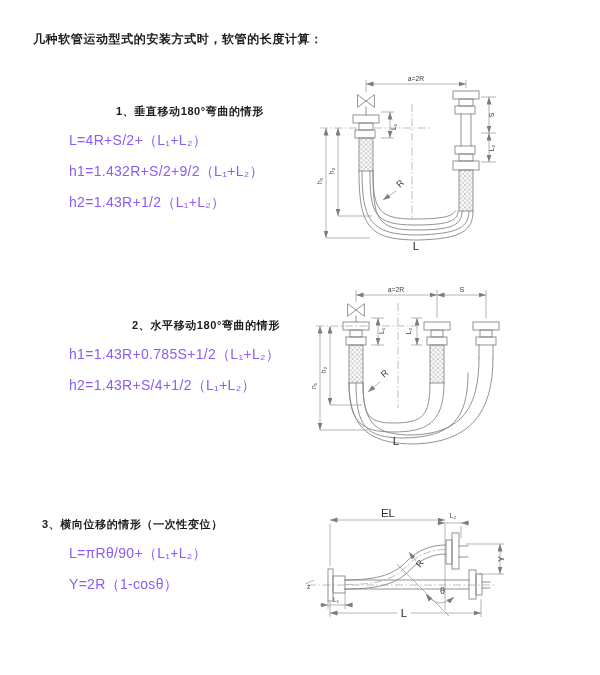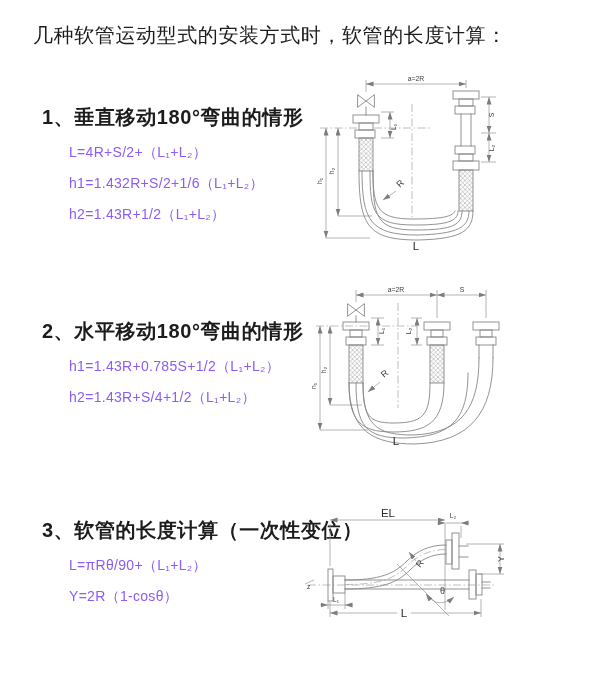--- a/index.html
+++ b/index.html
@@ -1,53 +1,53 @@
 <!DOCTYPE html>
 <html><head>
 <meta charset="utf-8">
 <style>
   html,body{margin:0;padding:0;background:#ffffff;}
   body{width:600px;height:675px;font-family:"Liberation Sans","DejaVu Sans",sans-serif;}
   #page{position:relative;width:600px;height:675px;background:#fff;overflow:hidden;}
-  .page-title{position:absolute;left:33px;top:22px;font-size:20px;font-weight:400;
+  .page-title{position:absolute;left:33px;top:31px;font-size:12px;font-weight:700;
     color:#1c1c1c;letter-spacing:0.6px;}
   .section{position:absolute;left:42px;color:#1c1c1c;}
-  .section-heading{font-size:20px;font-weight:600;letter-spacing:0.6px;text-align:right;}
+  .section-heading{font-size:11px;font-weight:600;letter-spacing:0.6px;text-align:right;}
   .formula{margin:13px 0 0 27px;font-size:14px;letter-spacing:0.3px;color:#8b5cf6;white-space:pre;}
   .diag{position:absolute;}
   svg text{font-family:"Liberation Sans","DejaVu Sans",sans-serif;}
   .dl{stroke:#878787;stroke-width:0.9;fill:none;stroke-linecap:square;}
   .dim{stroke:#8d8d8d;stroke-width:0.65;fill:none;}
   .cl{stroke:#9c9c9c;stroke-width:0.65;fill:none;stroke-dasharray:8 2.5 1.5 2.5;}
   .lbl{fill:#3c3c3c;font-size:6.8px;}
   .lbl-md{fill:#3c3c3c;font-size:9px;}
   .lbl-lg{fill:#2b2b2b;font-size:11.5px;}
 </style>
 </head>
 <body>
 
 <div id="page">
 
   <div class="page-title">几种软管运动型式的安装方式时，软管的长度计算：</div>
 
   <div class="section" style="top:104px;">
     <div class="section-heading"><span>1、</span><span>垂直移动180°弯曲的情形</span></div>
     <div class="formula">L=4R+S/2+（L₁+L₂）</div>
-    <div class="formula">h1=1.432R+S/2+1/6（L₁+L₂）</div>
+    <div class="formula">h1=1.432R+S/2+9/2（L₁+L₂）</div>
     <div class="formula">h2=1.43R+1/2（L₁+L₂）</div>
   </div>
 
   <div class="section" style="top:304px;margin-top:14px;">
     <div class="section-heading"><span>2、</span><span>水平移动180°弯曲的情形</span></div>
     <div class="formula">h1=1.43R+0.785S+1/2（L₁+L₂）</div>
     <div class="formula">h2=1.43R+S/4+1/2（L₁+L₂）</div>
   </div>
 
   <div class="section" style="top:517px;">
-    <div class="section-heading"><span>3、</span><span>软管的长度计算（一次性变位）</span></div>
+    <div class="section-heading"><span>3、</span><span>横向位移的情形（一次性变位）</span></div>
     <div class="formula">L=πRθ/90+（L₁+L₂）</div>
     <div class="formula">Y=2R（1-cosθ）</div>
   </div>
 
   <svg class="diag" style="left:312px;top:68px;" width="250" height="185" viewBox="0 0 250 185">
     <defs>
       <marker id="d1a" markerUnits="userSpaceOnUse" markerWidth="8" markerHeight="6" refX="7.5" refY="2.5" orient="auto-start-reverse">
         <path d="M0,0 L7.5,2.5 L0,5 Z" fill="#7d7d7d"></path>
       </marker>
       <pattern id="d1h" patternUnits="userSpaceOnUse" width="4.5" height="4.5">

